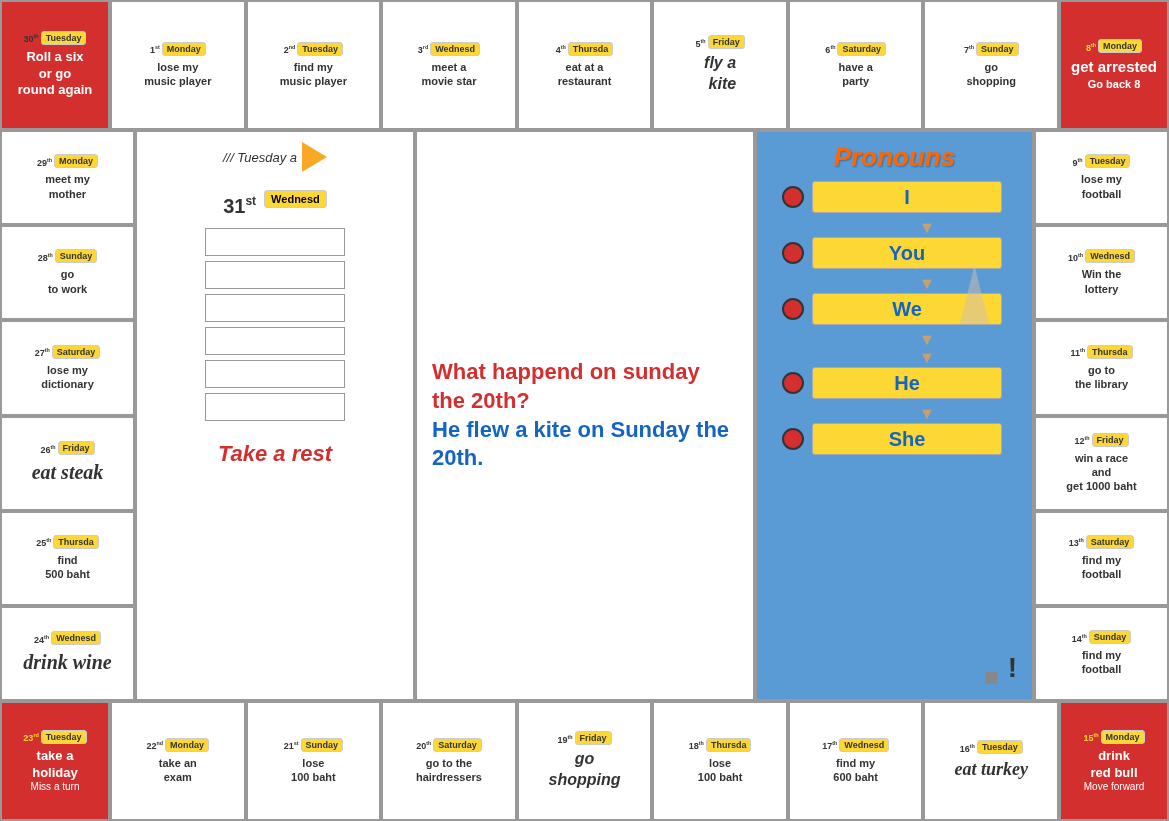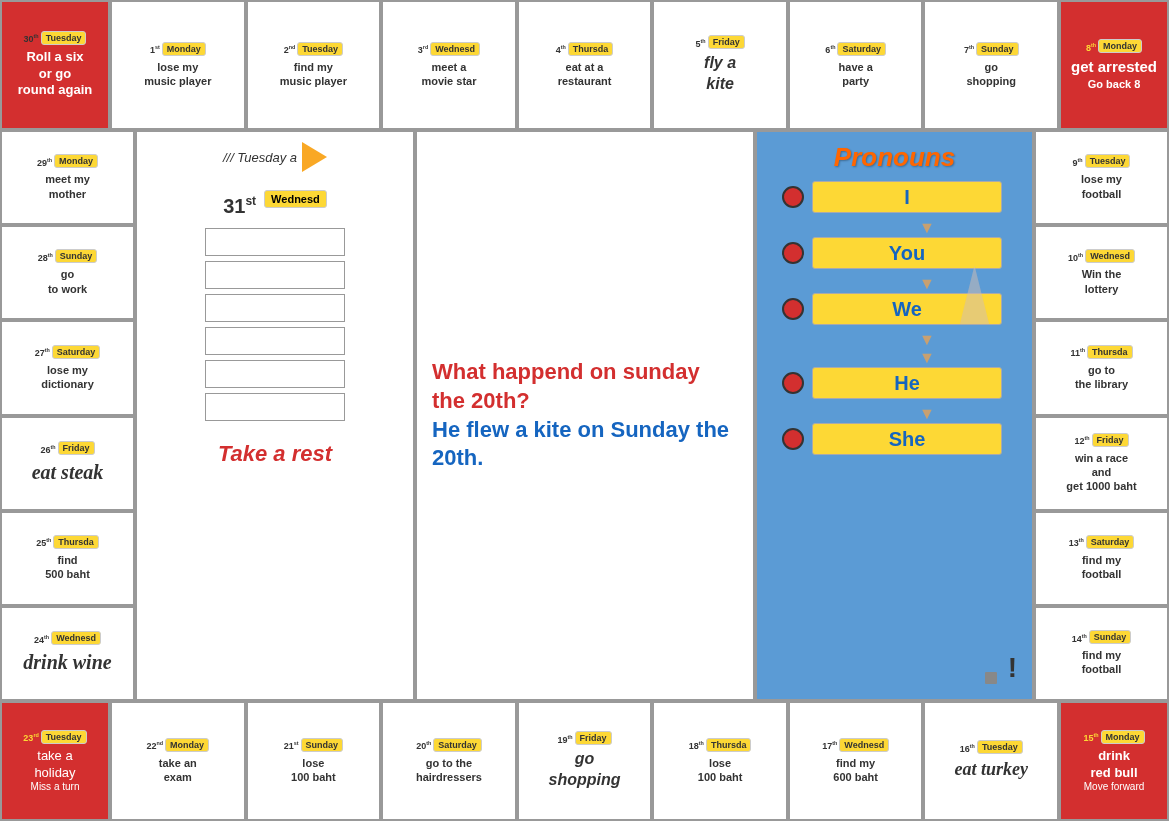--- a/index.html
+++ b/index.html
@@ -342,21 +342,21 @@
         <span class="day-num">4<sup>th</sup></span>
         <span class="day-badge">Thursda</span>
       </div>
       <div class="cell-text cell-text-black">eat at a<br>restaurant</div>
     </div>
     <div class="cell top-cell">
       <div class="day-header">
         <span class="day-num">5<sup>th</sup></span>
         <span class="day-badge">Friday</span>
       </div>
-      <div class="cell-text cell-text-black" style="font-size:16px;font-style:italic;">fly a<br>kite</div>
+      <div class="cell-text cell-text-black" style="font-size:16px;font-style:italic;text-align:right;">fly a<br>kite</div>
     </div>
     <div class="cell top-cell">
       <div class="day-header">
         <span class="day-num">6<sup>th</sup></span>
         <span class="day-badge">Saturday</span>
       </div>
       <div class="cell-text cell-text-black">have a<br>party</div>
     </div>
     <div class="cell top-cell">
       <div class="day-header">
@@ -464,21 +464,21 @@
       <div class="cell-text cell-text-black">find my<br>football</div>
     </div>
   </div>
 
   <div class="bottom-row">
     <div class="cell bottom-cell cell-red" style="flex:0 0 110px;">
       <div class="day-header">
         <span class="day-num" style="color:#fdd835">23<sup>rd</sup></span>
         <span class="day-badge">Tuesday</span>
       </div>
-      <div class="cell-text" style="color:white;font-size:13px;font-weight:400;">take a<br>holiday</div>
+      <div class="cell-text" style="color:white;font-size:13px;font-weight:700;">take a<br>holiday</div>
       <div style="color:white;font-size:10px;">Miss a turn</div>
     </div>
     <div class="cell bottom-cell">
       <div class="day-header">
         <span class="day-num">22<sup>nd</sup></span>
         <span class="day-badge">Monday</span>
       </div>
       <div class="cell-text cell-text-black">take an<br>exam</div>
     </div>
     <div class="cell bottom-cell">

